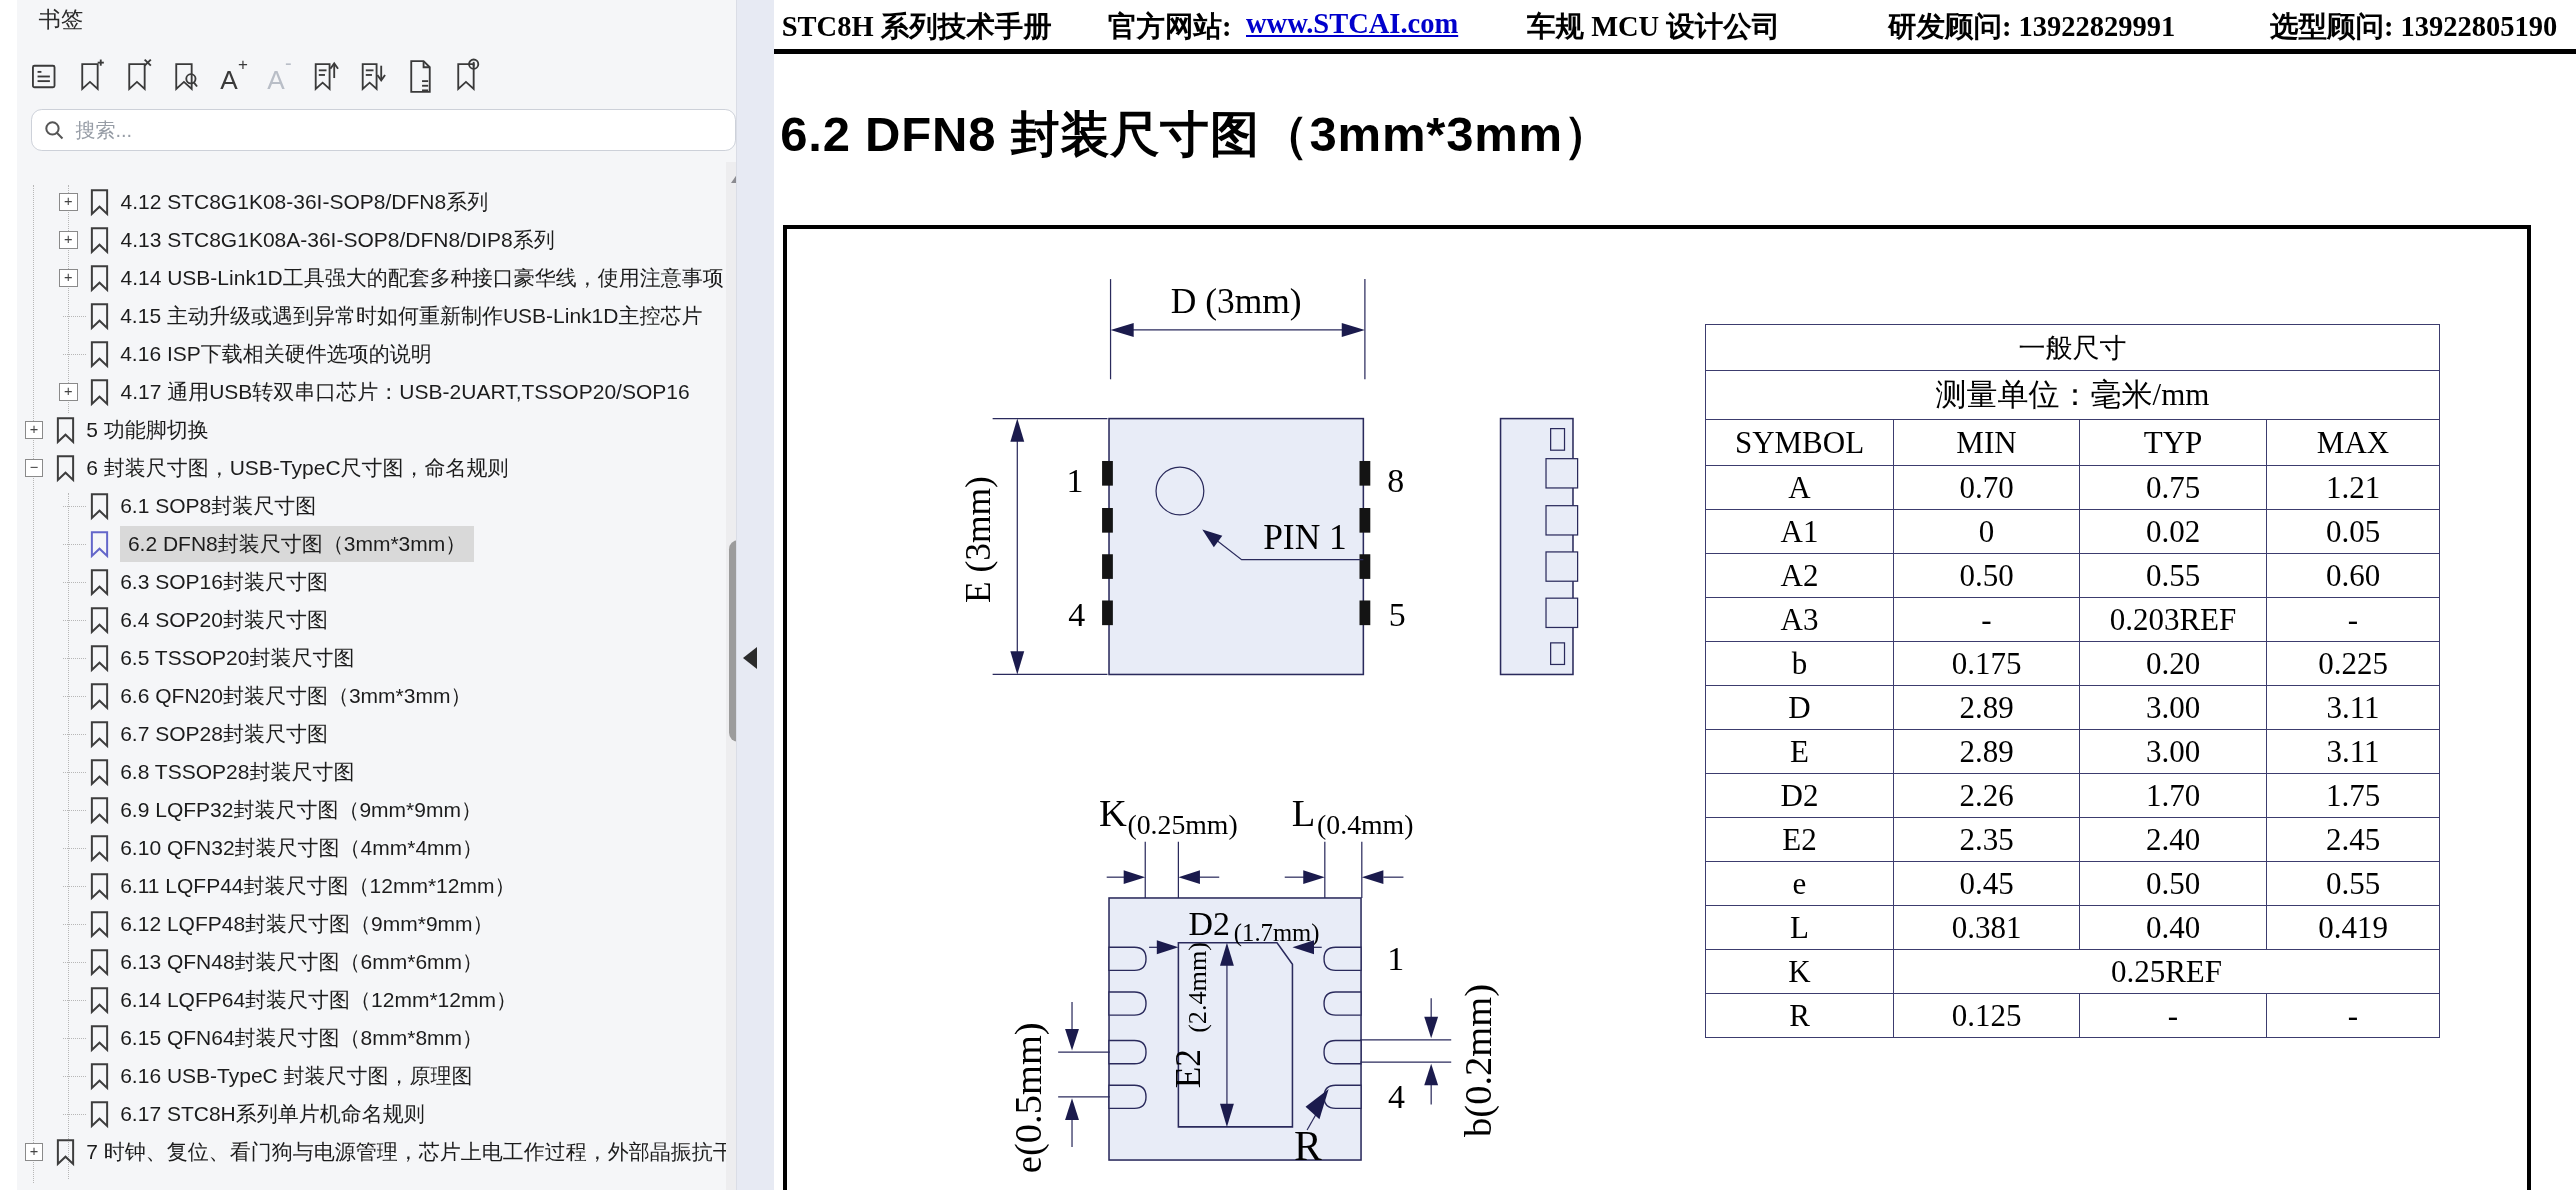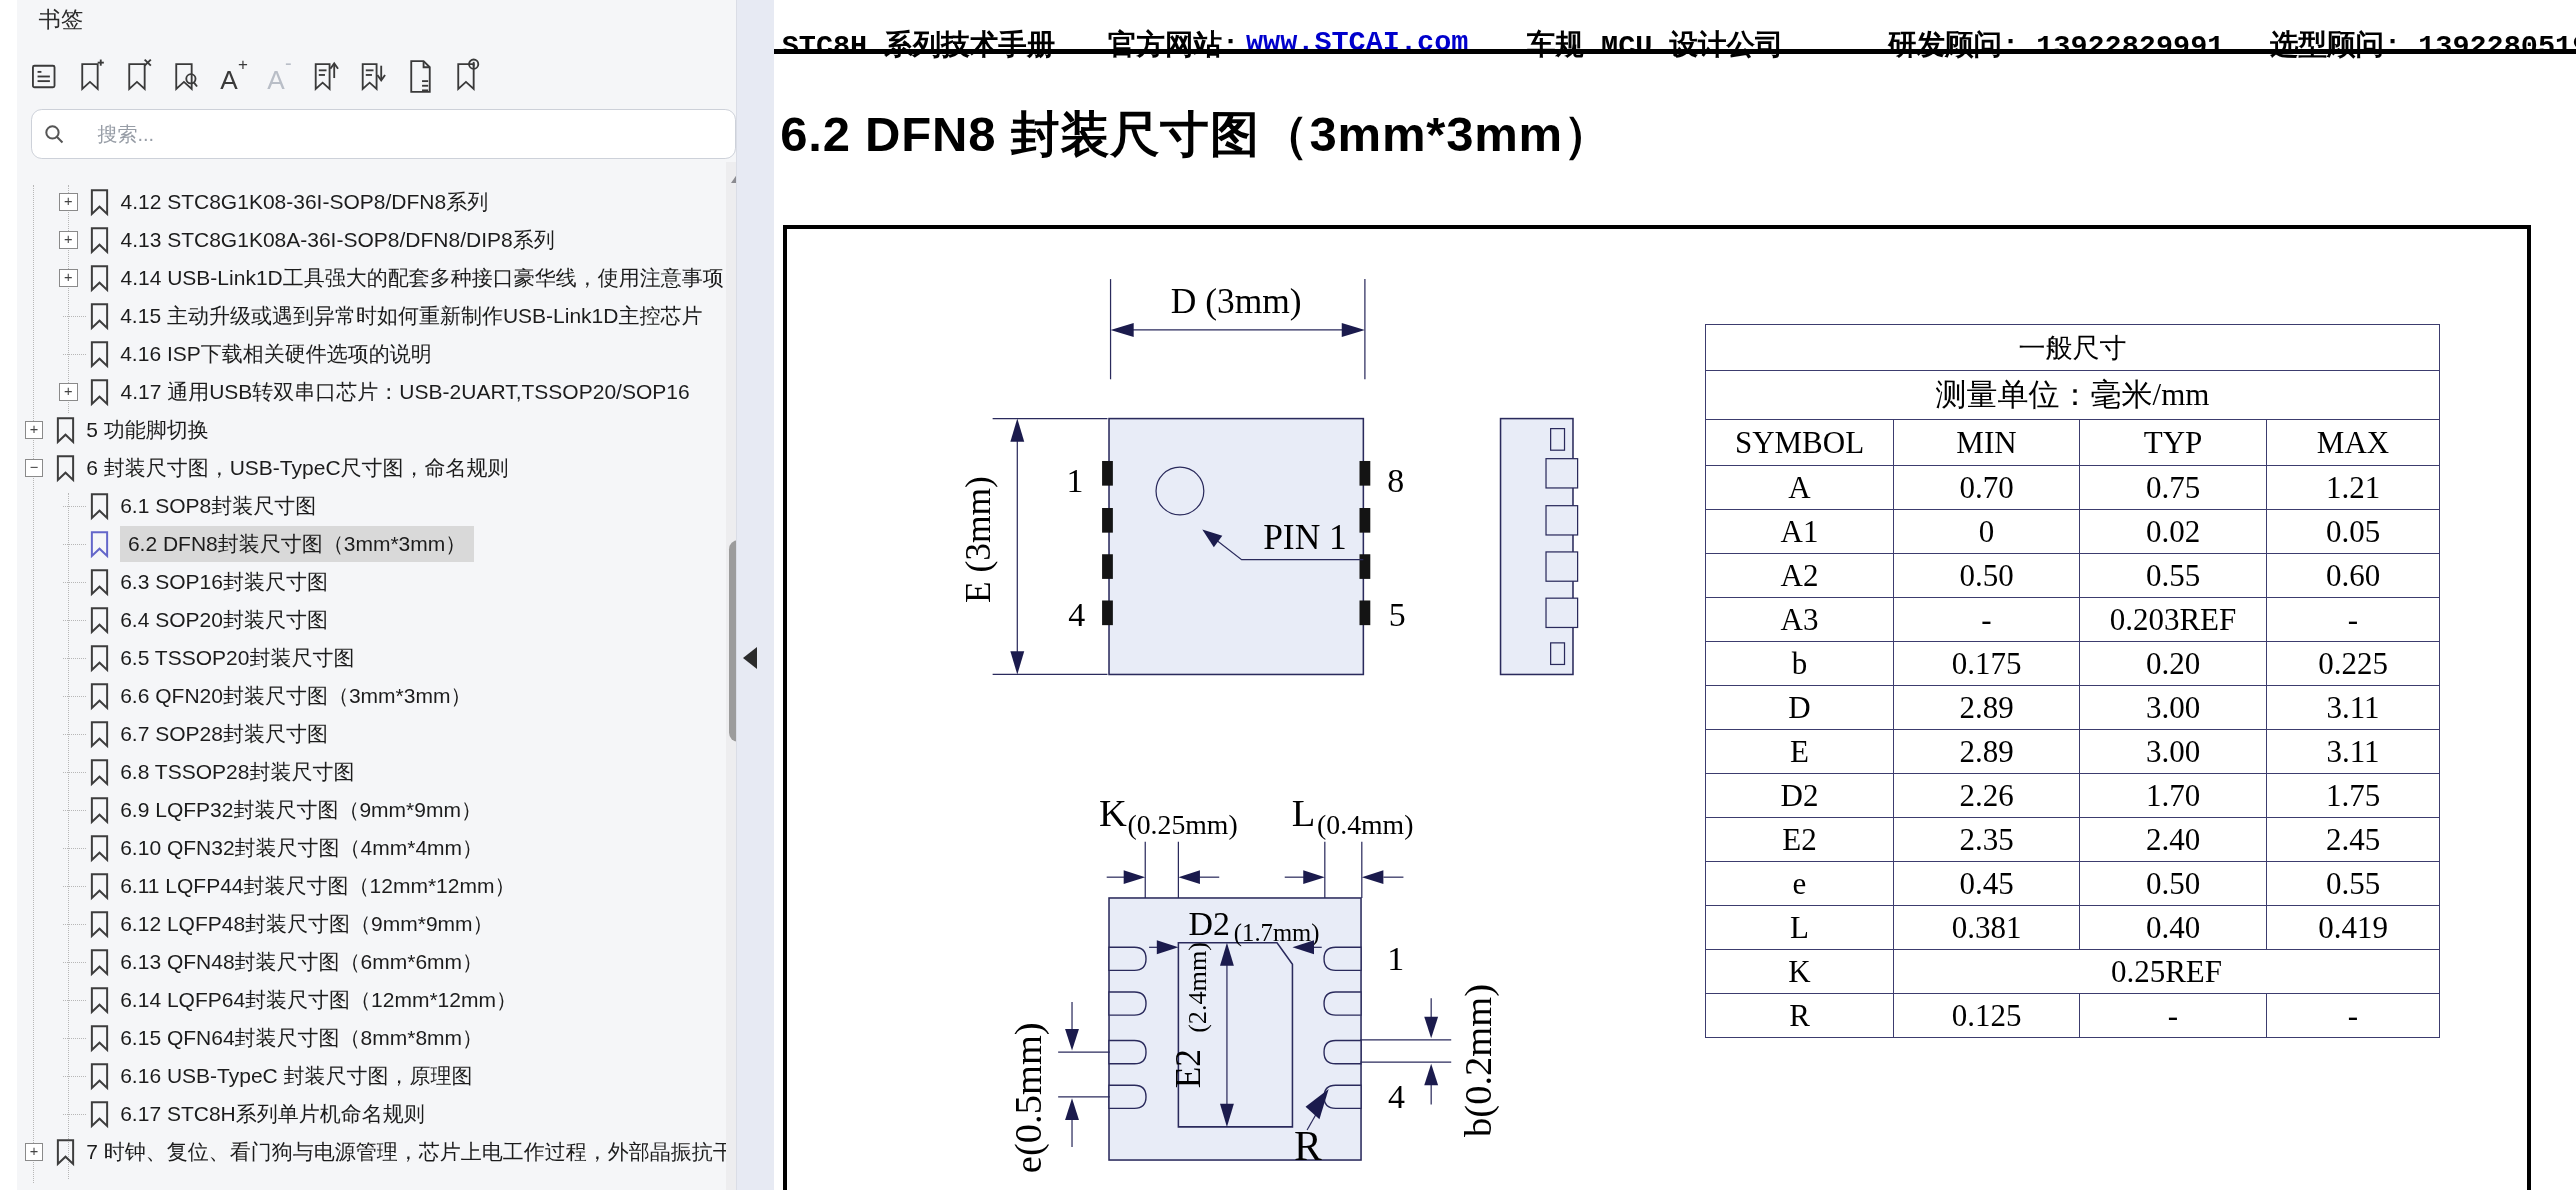--- a/index.html
+++ b/index.html
@@ -7,22 +7,22 @@
        font-family:"Liberation Sans",sans-serif;background:#fff;}
   
   .sidebar{position:absolute;left:0;top:0;width:736px;height:1191px;background:#f5f6f8;margin-left:17px;}
   .sb-title{position:absolute;left:21.6px;top:4.6px;font-size:22.3px;color:#2a2a2a;}
   .sb-toolbar{position:absolute;left:12.3px;top:55px;height:43px;display:flex;gap:16px;align-items:center;}
   .tool{width:31px;height:37px;display:flex;align-items:center;justify-content:center;cursor:pointer;}
   .tool svg{stroke:#3a3a3a;fill:none;stroke-width:2.4;}
   .tool.disabled svg{stroke:#b9bec7;}
   .tool svg text{stroke:none;fill:#3a3a3a;font-family:"Liberation Sans",sans-serif;}
   .tool.disabled svg text{fill:#b9bec7;}
-  .searchbox{position:absolute;left:14px;top:109px;width:705px;height:50px;background:#fff;
-     border:1.5px solid #cdd1d9;border-radius:10.8px;box-sizing:border-box;display:flex;align-items:center;gap:22px;}
+  .searchbox{position:absolute;left:14px;top:109px;width:705px;height:42px;background:#fff;
+     border:1.5px solid #cdd1d9;border-radius:10.8px;box-sizing:border-box;display:flex;align-items:center;}
   .searchbox svg{margin-left:12.3px;stroke:#555;fill:none;stroke-width:2.6;}
   .searchbox input{border:none;outline:none;background:transparent;font-size:20px;color:#333;
      margin-left:9.2px;width:616px;font-family:"Liberation Sans",sans-serif;}
   .searchbox input::placeholder{color:#979da6;}
   
   .tree{position:absolute;left:0;top:183px;width:709px;}
   .guide{position:absolute;border-left:1.5px dotted #b7b7b7;width:0;}
   .bm-row{position:relative;height:38px;display:flex;align-items:center;cursor:pointer;}
   .bm-row.lvl1{padding-left:7.7px;}
   .bm-row.lvl2{padding-left:42px;}
@@ -39,21 +39,21 @@
   .sb-scroll{position:absolute;left:709px;top:162px;width:25.4px;height:1029px;background:#ededef;}
   .sb-up{position:absolute;left:5.4px;top:10.8px;width:0;height:0;cursor:pointer;
      border-left:7.7px solid transparent;border-right:7.7px solid transparent;border-bottom:10px solid #8b8b90;}
   .sb-thumb{position:absolute;left:3.1px;top:378px;width:18.5px;height:202px;background:#9c9c9c;border-radius:9.2px;cursor:grab;}
   
   .divider{position:absolute;left:736px;top:0;width:39px;height:1191px;background:#e7eaf3;border-left:0.8px solid #dadde6;}
   .collapse{position:absolute;left:6.2px;top:647px;width:0;height:0;cursor:pointer;
      border-top:11.6px solid transparent;border-bottom:11.6px solid transparent;border-right:14.6px solid #2b2b2b;}
   
   .main{position:absolute;left:774px;top:0;width:1802px;height:1191px;background:#fff;}
-  .hdr span{position:absolute;top:26px;font-family:Liberation Mono, monospace;font-weight:bold;
+  .hdr span{position:absolute;top:8px;font-family:Liberation Serif, serif;font-weight:bold;
      font-size:28.5px;color:#000;white-space:nowrap;}
   .hdr .lnk{color:#0000cc;text-decoration:underline;cursor:pointer;}
   .hdr-rule{position:absolute;left:0;top:49px;width:1802px;height:5.4px;background:#000;}
   .doc-title{position:absolute;left:6.2px;top:102px;font-size:49px;font-weight:bold;color:#000;
      letter-spacing:0.8px;white-space:nowrap;}
   .fig-frame{position:absolute;left:9.2px;top:225px;width:1748px;height:1079px;border:4.6px solid #000;box-sizing:border-box;}
   .figsvg{position:absolute;left:9.2px;top:225px;}
   .figsvg text{font-family:"Liberation Serif",serif;fill:#000;stroke:none;}
   .dimline{stroke:#2a2a5c;stroke-width:1.6;}
   .geoline{stroke:#2a2a5c;stroke-width:2;}

